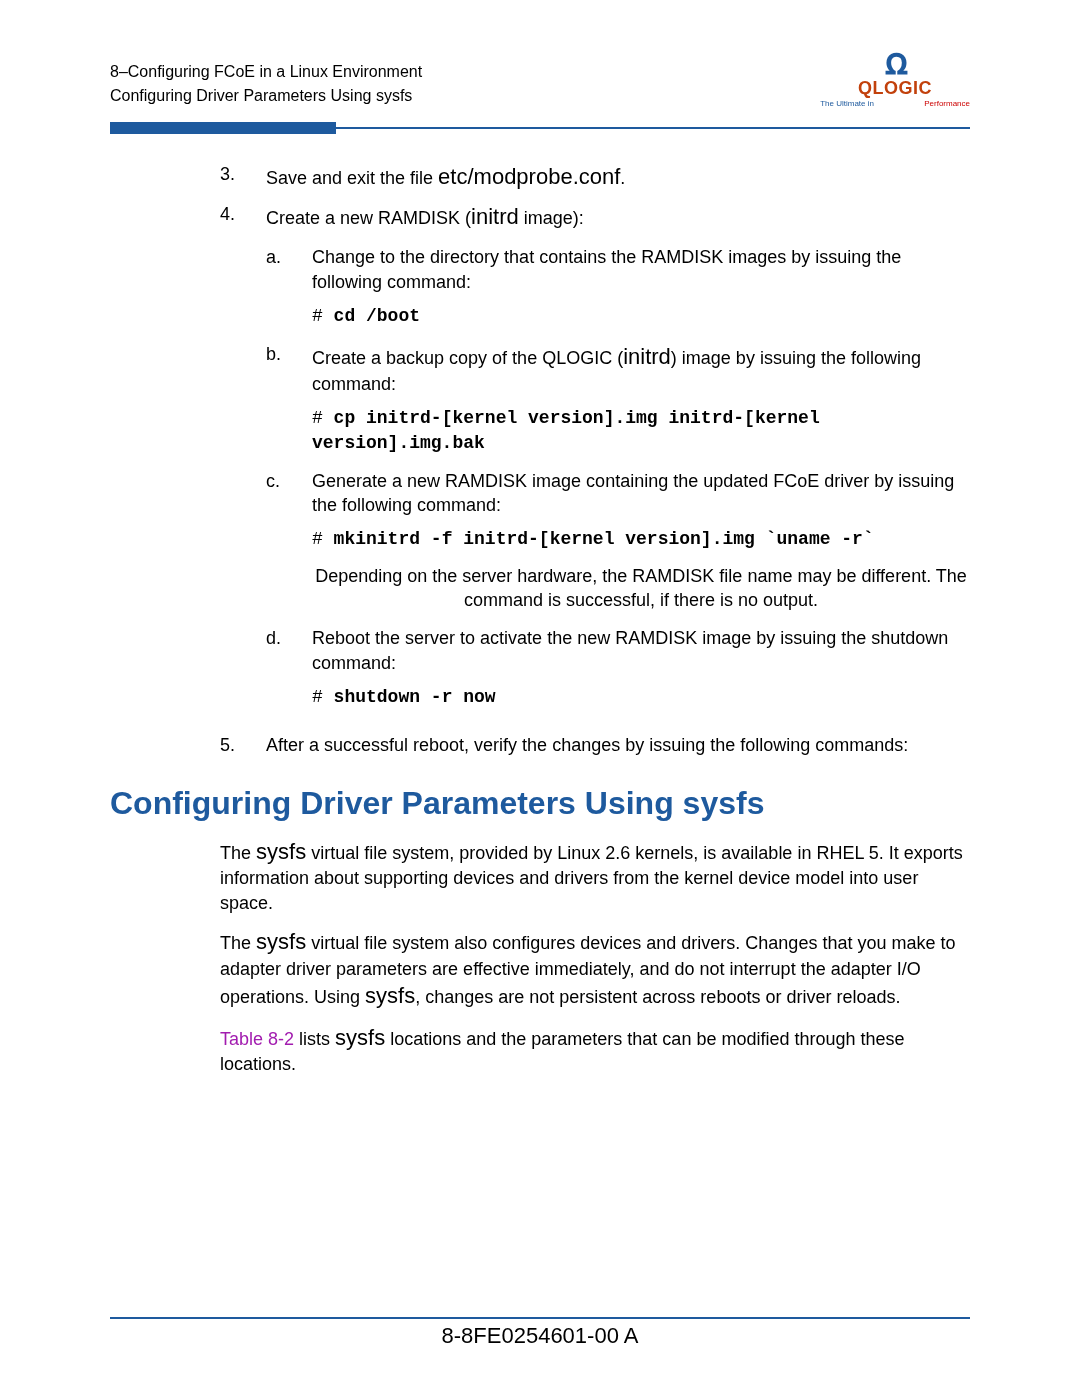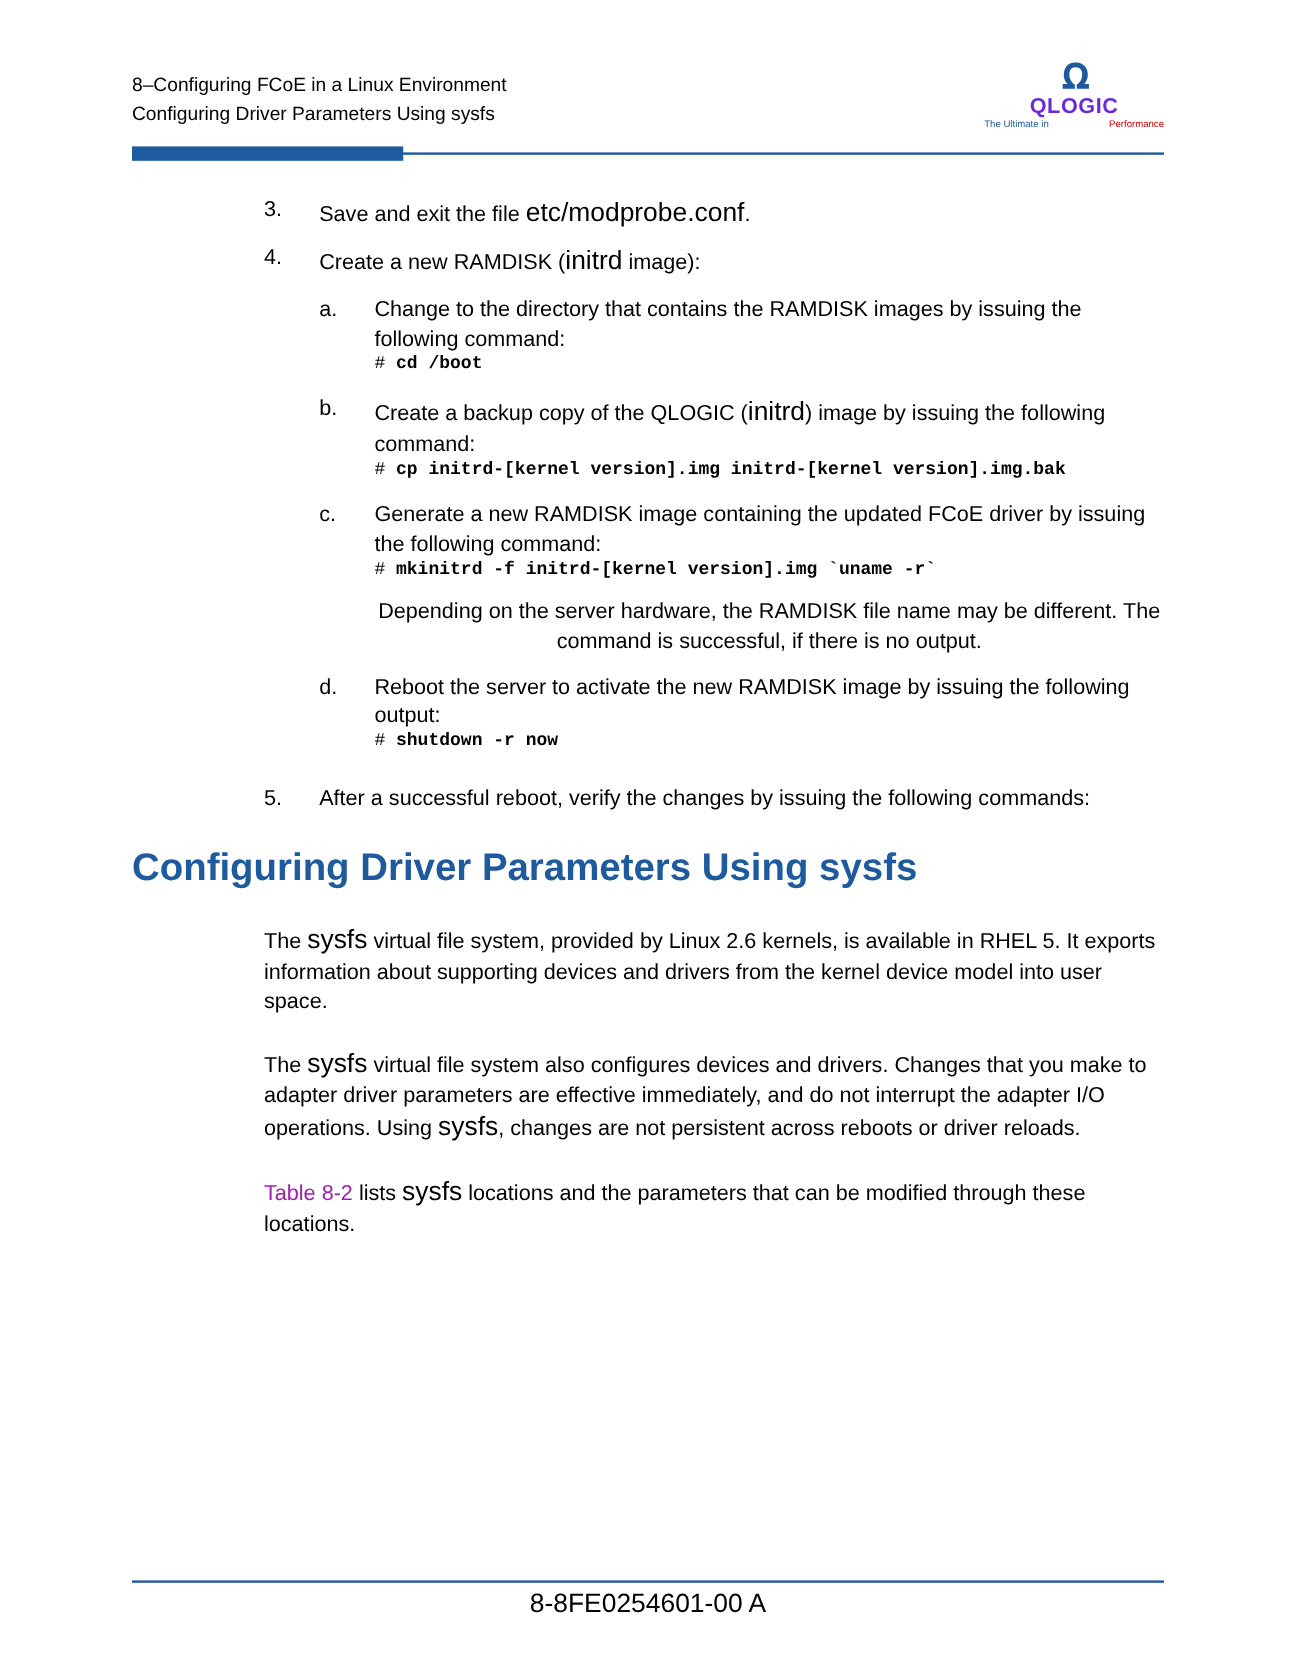--- a/index.html
+++ b/index.html
@@ -31,21 +31,21 @@
   .logo-glyph {
     font-size: 38px;
     font-weight: bold;
     color: #1e5a9e;
     letter-spacing: -3px;
     line-height: 1;
   }
   .logo-text {
     font-size: 18px;
     font-weight: bold;
-    color: #6d28d9;
+    color: #c2410c;
     letter-spacing: 0.5px;
     margin-top: -2px;
   }
   .logo-tagline {
     font-size: 8px;
     color: #1e5a9e;
   }
   .logo-tagline .red { color: #c00; padding-left: 48px; }
   .rule-wrap {
     margin-top: 14px;
@@ -95,21 +95,22 @@
   }
   .sub-body {
     flex: 1;
   }
   .mono {
     font-family: Liberation Sans, sans-serif;
     font-size: 22px;
   }
   .cmd {
     font-family: "Courier New", Courier, monospace;
-    font-size: 15px;
+    font-size: 18px;
+    margin-top: 10px;
     line-height: 1.35;
   }
   .cmd .bold { font-weight: bold; }
   .cmd-block {
     font-family: "Courier New", Courier, monospace;
     font-size: 17px;
     margin-top: 10px;
     line-height: 1.35;
   }
   .para {
@@ -119,21 +120,21 @@
   h2.section-heading {
     color: #1e5a9e;
     font-size: 32px;
     font-weight: bold;
     margin-top: 24px;
     margin-bottom: 10px;
   }
   .body-para {
     font-size: 18px;
     line-height: 1.35;
-    margin-top: 24px;
+    margin-top: 12px;
     margin-left: 110px;
   }
   .link { color: #a21caf; }
   .footer-rule {
     position: absolute;
     left: 110px;
     right: 110px;
     bottom: 78px;
     height: 2px;
     background: #1e5a9e;
@@ -210,21 +211,21 @@
             <div class="sub-body">
               <div>Generate a new RAMDISK image containing the updated FCoE driver by issuing the following command:</div>
               <div class="cmd"><span># </span><span class="bold">mkinitrd -f initrd-[kernel version].img `uname -r`</span></div>
               <div class="para">Depending on the server hardware, the RAMDISK file name may be different. The command is successful, if there is no output.</div>
             </div>
           </div>
 
           <div class="sub-item">
             <div class="sub-letter">d.</div>
             <div class="sub-body">
-              <div>Reboot the server to activate the new RAMDISK image by issuing the following output:</div>
+              <div>Reboot the server to activate the new RAMDISK image by issuing the shutdown command:</div>
               <div class="cmd"><span># </span><span class="bold">shutdown -r now</span></div>
             </div>
           </div>
 
         </div>
       </div>
 
       <div class="ol-item" style="margin-top:14px;">
         <div class="ol-num">5.</div>
         <div class="ol-body">

